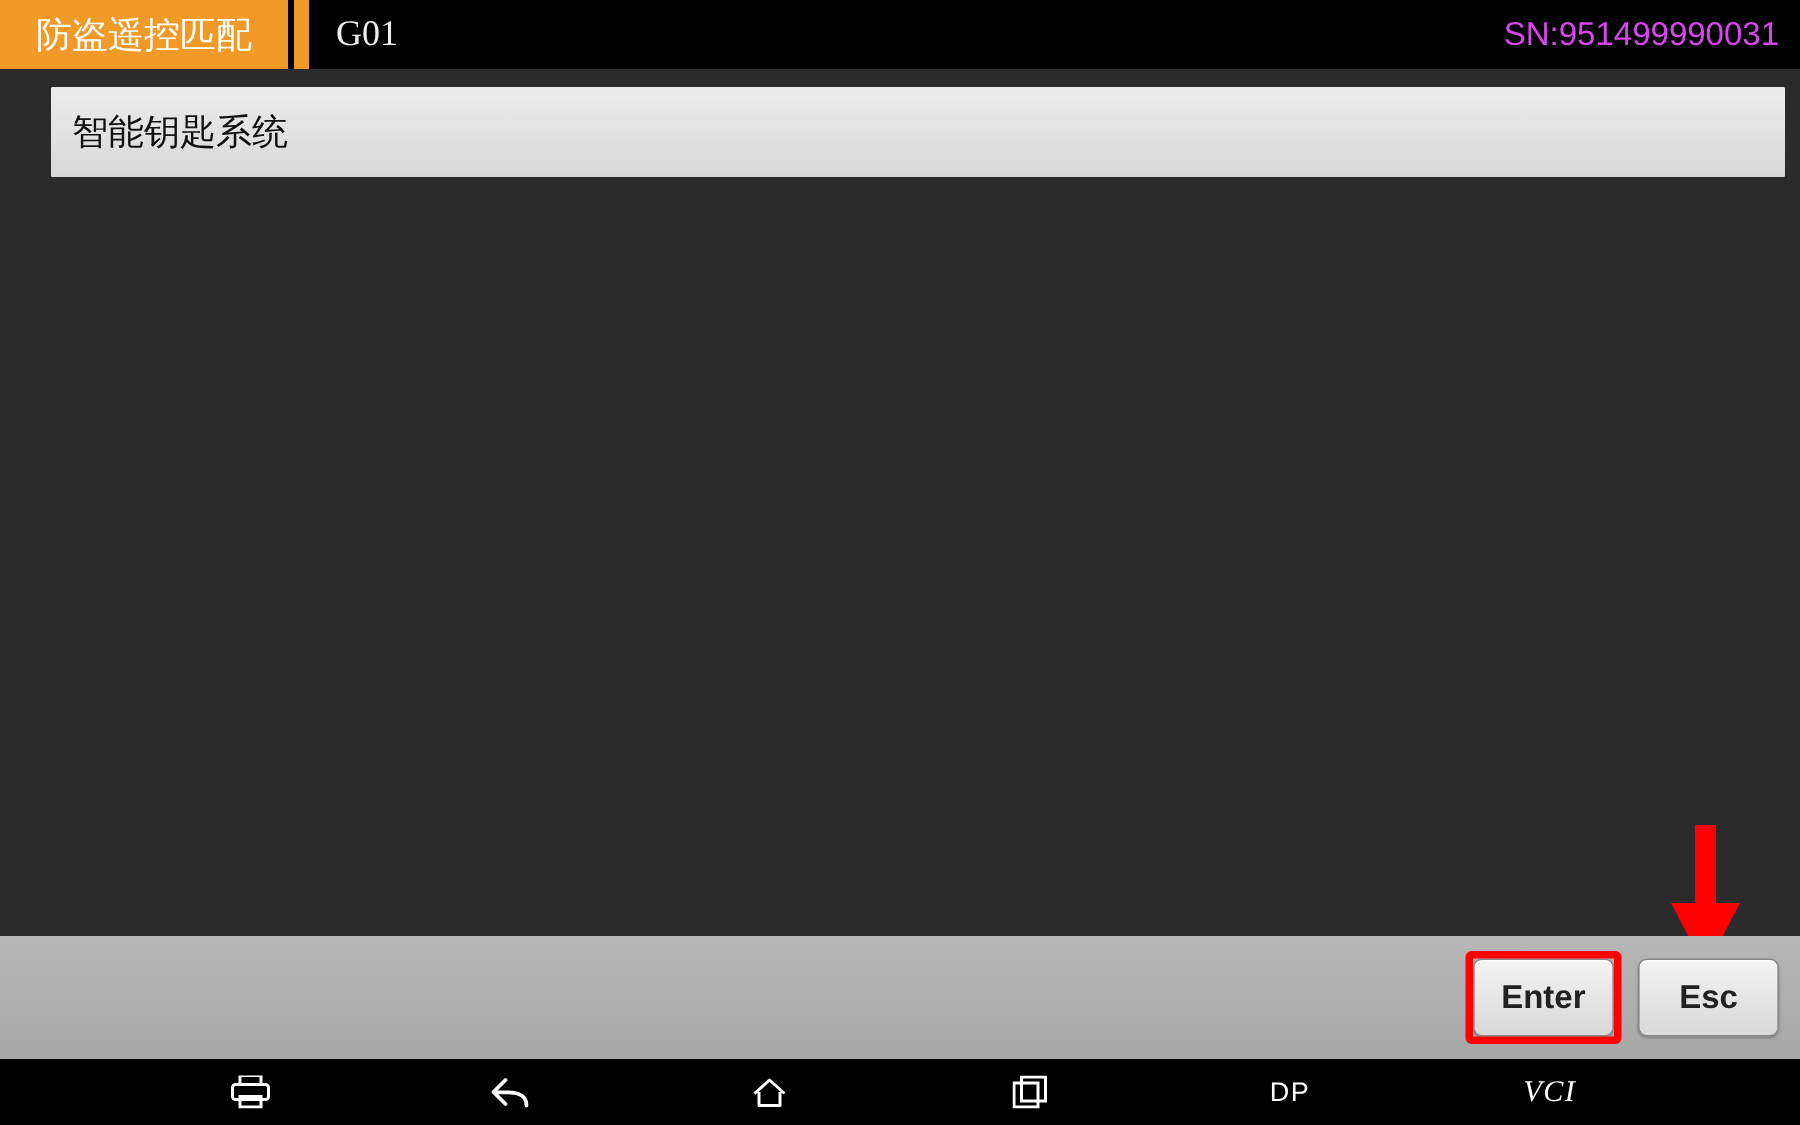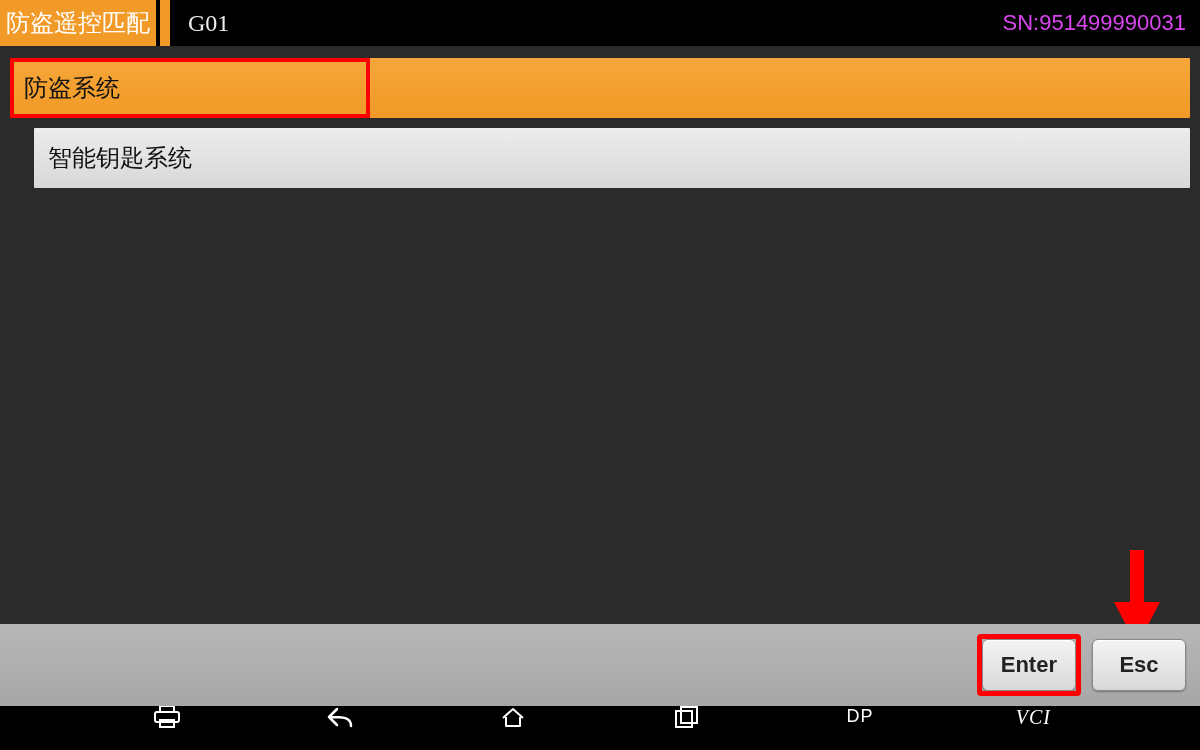--- a/index.html
+++ b/index.html
@@ -14,21 +14,21 @@
     align-items: center;
     color: #ddd;
     font-size: 22px;
   }
   .top-title-block {
     height: 100%;
     background: #f29a27;
     color: #fff;
     display: flex;
     align-items: center;
-    padding: 0 6px;
+    padding: 0 24px;
     font-size: 24px;
     font-weight: 500;
   }
   .top-orange-stub {
     height: 100%;
     width: 10px;
     background: #f29a27;
     margin-left: 4px;
   }
   .top-model {
@@ -132,20 +132,21 @@
     background: #000;
     display: flex;
     align-items: center;
     justify-content: space-around;
     color: #fff;
     font-size: 18px;
     padding: 0 80px;
   }
   .nav-item {
     display: flex;
+    align-items: center;
     justify-content: center;
     width: 80px;
     height: 100%;
     cursor: pointer;
   }
   .nav-text { font-size: 18px; letter-spacing: 1px; }
   .nav-text.italic { font-style: italic; font-family: "Times New Roman", serif; font-size: 20px; }
 
   svg { display: block; }
 </style>
@@ -155,24 +156,20 @@
 <div class="top-bar">
   <div class="top-title-block">
     <span>防盗遥控匹配</span>
   </div>
   <div class="top-orange-stub"></div>
   <div class="top-model">G01</div>
   <div class="top-sn">SN:951499990031</div>
 </div>
 
 <div class="content">
-  <div class="list-item selected">
-    <span>防盗系统</span>
-    <div class="red-box"></div>
-  </div>
   <div class="list-item normal">
     <span>智能钥匙系统</span>
   </div>
 </div>
 
 <svg class="arrow-down" viewBox="0 0 46 96">
   <rect x="16" y="0" width="14" height="56" fill="#ff0000"></rect>
   <polygon points="0,52 46,52 23,96" fill="#ff0000"></polygon>
 </svg>
 

